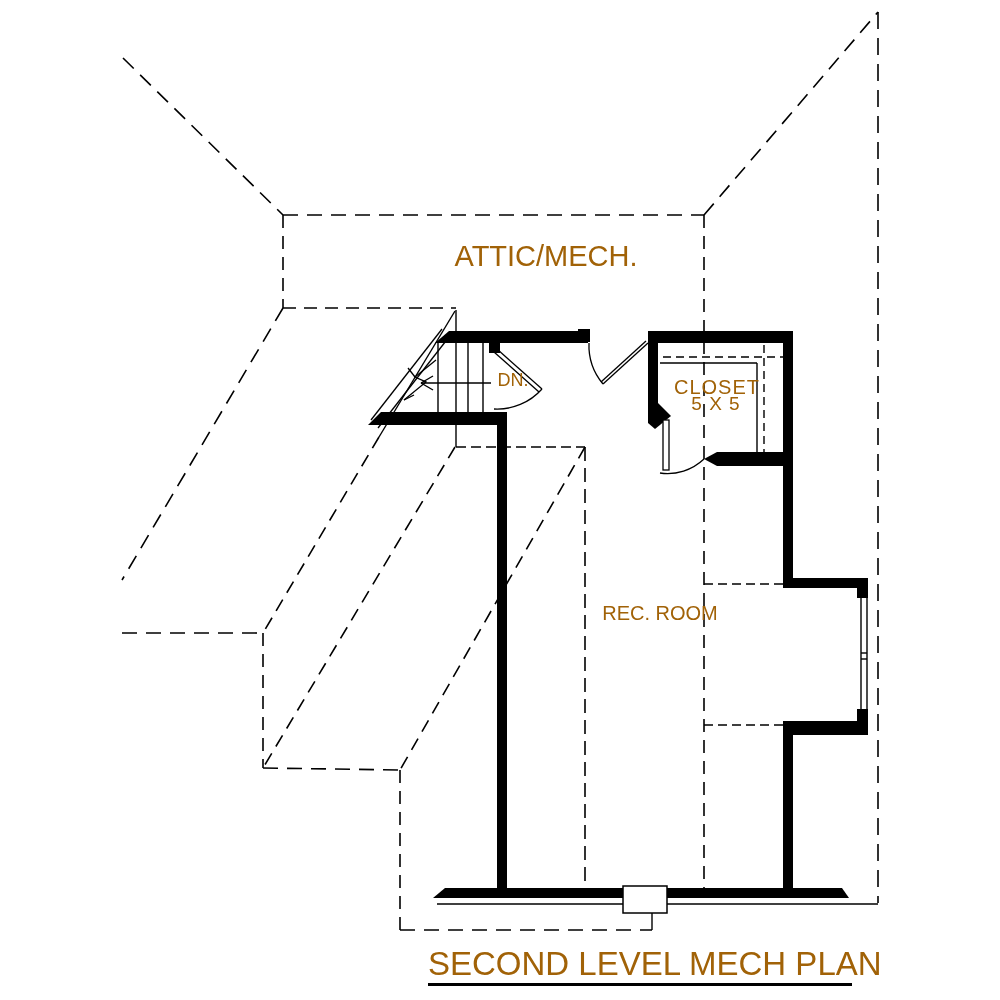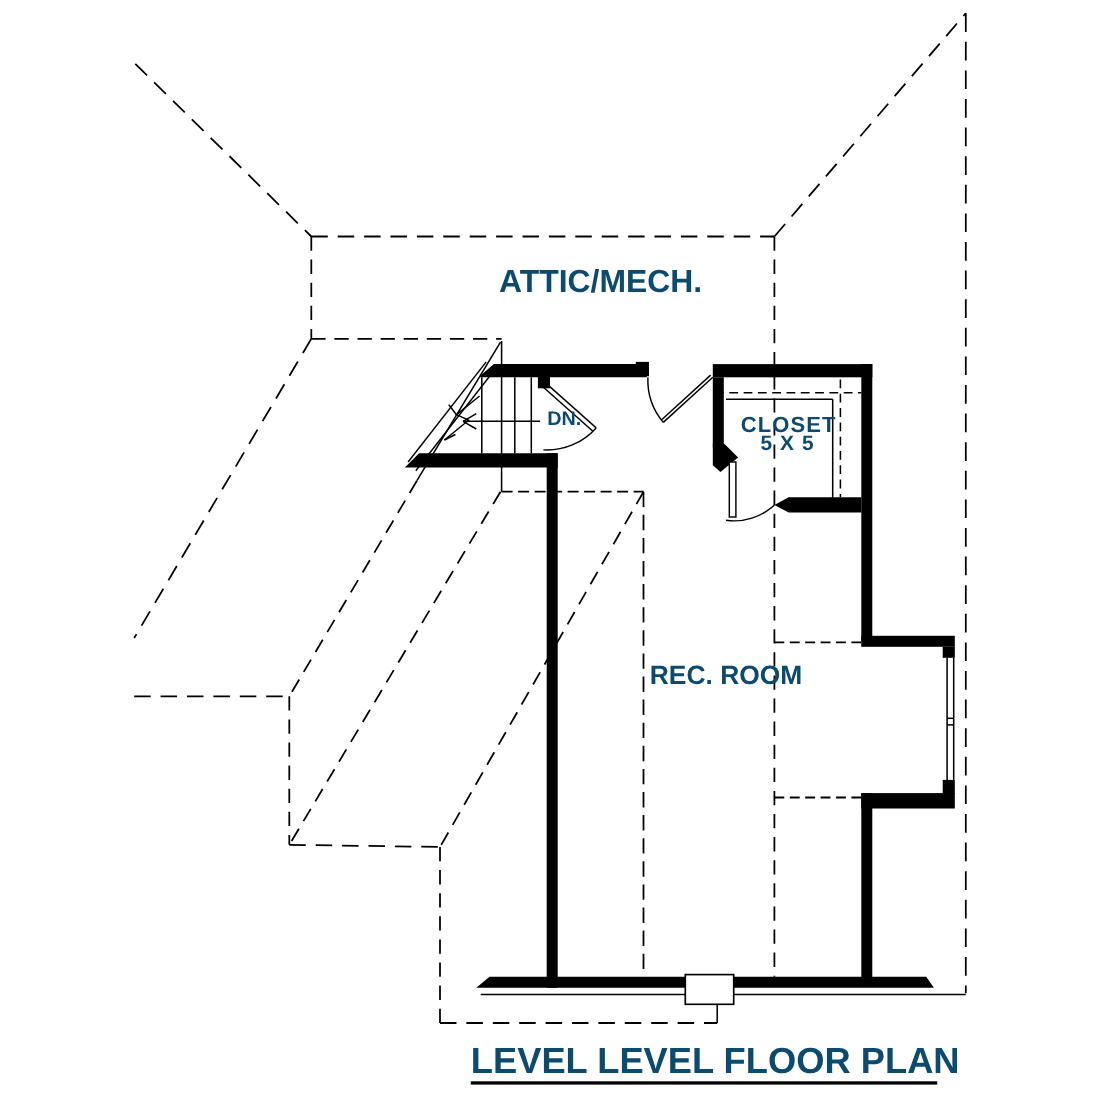--- a/index.html
+++ b/index.html
@@ -1,25 +1,25 @@
 <!DOCTYPE html>
 <html><head>
 <meta charset="utf-8">
 <style>
   html,body{margin:0;padding:0;background:#ffffff;}
   .stage{position:relative;width:1000px;height:1000px;background:#ffffff;overflow:hidden;
          font-family:"Liberation Sans", sans-serif;}
   svg{position:absolute;left:0;top:0;}
-  .lbl{position:absolute;color:#0c4a6e;font-weight:bold;text-align:center;line-height:1;
+  .lbl{position:absolute;color:#a16207;font-weight:normal;text-align:center;line-height:1;
        white-space:nowrap;}
   .lbl-attic{left:446px;top:242px;width:200px;font-size:29px;letter-spacing:0px;}
   .lbl-dn{left:488px;top:371px;width:50px;font-size:18px;}
   .lbl-closet{left:667px;top:377px;width:100px;font-size:20px;letter-spacing:1px;text-align:center;}
   .lbl-closet-dim{left:666px;top:394px;width:100px;font-size:19px;letter-spacing:1px;}
-  .lbl-rec{left:560px;top:603px;width:200px;font-size:24px;}
+  .lbl-rec{left:560px;top:603px;width:200px;font-size:20px;}
   .lbl-rec-dim{left:561px;top:632px;width:200px;font-size:42px;}
   .lbl-title{left:428px;top:947px;width:424px;font-size:33px;}
   .title-underline{position:absolute;left:428px;top:983px;width:424px;height:3px;background:#000;}
 </style>
 </head>
 <body>
 
 <div class="stage">
 
   <svg width="1000" height="1000" viewBox="0 0 1000 1000">
@@ -125,16 +125,16 @@
       <line x1="861" y1="653" x2="867" y2="653" stroke="#000" stroke-width="1.4"></line>
       <line x1="861" y1="659" x2="867" y2="659" stroke="#000" stroke-width="1.4"></line>
     </g>
   </svg>
 
   <div class="lbl lbl-attic">ATTIC/MECH.</div>
   <div class="lbl lbl-dn">DN.</div>
   <div class="lbl lbl-closet">CLOSET</div>
   <div class="lbl lbl-closet-dim">5 X 5</div>
   <div class="lbl lbl-rec">REC. ROOM</div>
-  <div class="lbl lbl-title">LEVEL LEVEL FLOOR PLAN</div>
+  <div class="lbl lbl-title">SECOND LEVEL MECH PLAN</div>
   <div class="title-underline"></div>
 
 </div>
 
 </body></html>

